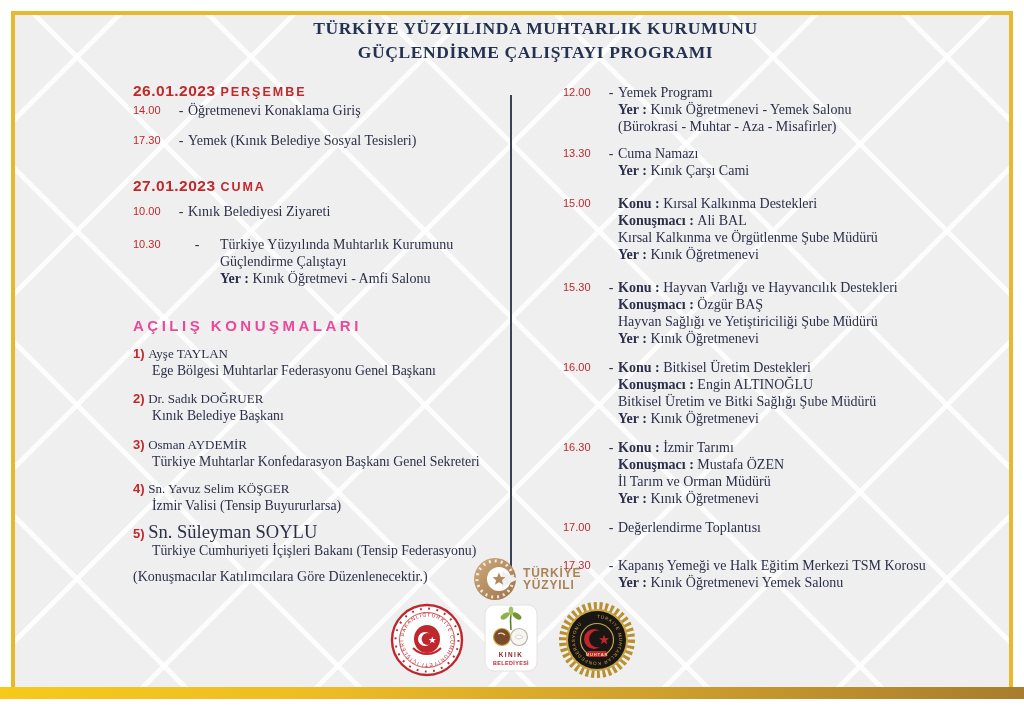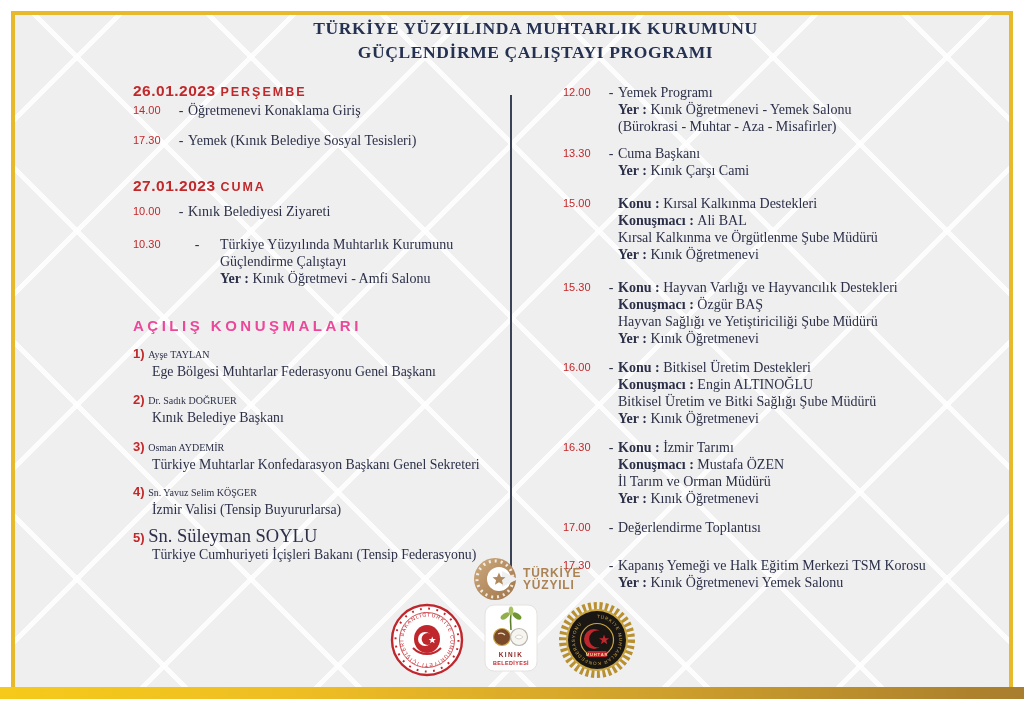--- a/index.html
+++ b/index.html
@@ -50,21 +50,21 @@
 
   .opening-heading {
     font-family:"Liberation Sans", sans-serif; font-weight:bold;
     color:#ec4899; font-size:15px; letter-spacing:3.5px;
   }
   .speaker { color:#2b3048; }
   .speaker .num {
     font-family:"Liberation Sans", sans-serif; font-weight:bold;
     color:#c1282a; font-size:13px;
   }
-  .speaker .name { font-size:10px; line-height:17px; }
+  .speaker .name { font-size:13px; line-height:17px; }
   .speaker.big .name { font-size:18.5px; line-height:20px; }
   .speaker .sp-title { font-size:13.8px; line-height:17px; margin-left:19px; }
   .note { color:#2b3048; font-size:14px; }
 
   .logo-ty { position:absolute; left:472px; top:556px; display:flex; align-items:center; gap:5px; }
   .logo-ty .ty-text {
     font-family:"Liberation Sans", sans-serif; font-weight:bold; color:#ab8354;
     font-size:12px; line-height:12px; letter-spacing:0.8px;
   }
   .logo-ministry { position:absolute; left:389px; top:602px; }
@@ -118,36 +118,37 @@
           <div class="line">Güçlendirme Çalıştayı</div>
           <div class="line"><span class="b">Yer : </span>Kınık Öğretmevi - Amfi Salonu</div>
         </div>
       </div>
       <div class="opening-heading" style="margin-top: 30px;">AÇILIŞ KONUŞMALARI</div>
       <div class="speaker" style="margin-top: 10px;"><span class="num">1) </span><span class="name">Ayşe TAYLAN</span><div class="sp-title">Ege Bölgesi Muhtarlar Federasyonu Genel Başkanı</div></div>
       <div class="speaker" style="margin-top: 10px;"><span class="num">2) </span><span class="name">Dr. Sadık DOĞRUER</span><div class="sp-title">Kınık Belediye Başkanı</div></div>
       <div class="speaker" style="margin-top: 11px;"><span class="num">3) </span><span class="name">Osman AYDEMİR</span><div class="sp-title">Türkiye Muhtarlar Konfedarasyon Başkanı Genel Sekreteri</div></div>
       <div class="speaker" style="margin-top: 9px;"><span class="num">4) </span><span class="name">Sn. Yavuz Selim KÖŞGER</span><div class="sp-title">İzmir Valisi (Tensip Buyururlarsa)</div></div>
       <div class="speaker big" style="margin-top: 8px;"><span class="num">5) </span><span class="name">Sn. Süleyman SOYLU</span><div class="sp-title">Türkiye Cumhuriyeti İçişleri Bakanı (Tensip Federasyonu)</div></div>
+      <div class="note" style="margin-top: 10px;">(Konuşmacılar Katılımcılara Göre Düzenlenecektir.)</div>
     </div>
   <div class="col col-right" id="col-right">
       <div class="event" style="margin-top: 4px;">
         <span class="time">12.00</span>
         <span class="dash">-</span>
         <div class="lines">
           <div class="line">Yemek Programı</div>
           <div class="line"><span class="b">Yer : </span>Kınık Öğretmenevi - Yemek Salonu</div>
           <div class="line">(Bürokrasi - Muhtar - Aza - Misafirler)</div>
         </div>
       </div>
       <div class="event" style="margin-top: 10px;">
         <span class="time">13.30</span>
         <span class="dash">-</span>
         <div class="lines">
-          <div class="line">Cuma Başkanı</div>
+          <div class="line">Cuma Namazı</div>
           <div class="line"><span class="b">Yer : </span>Kınık Çarşı Cami</div>
         </div>
       </div>
       <div class="event" style="margin-top: 16px;">
         <span class="time">15.00</span>
         <span class="dash"></span>
         <div class="lines">
           <div class="line"><span class="b">Konu : </span>Kırsal Kalkınma Destekleri</div>
           <div class="line"><span class="b">Konuşmacı : </span>Ali BAL</div>
           <div class="line">Kırsal Kalkınma ve Örgütlenme Şube Müdürü</div>

